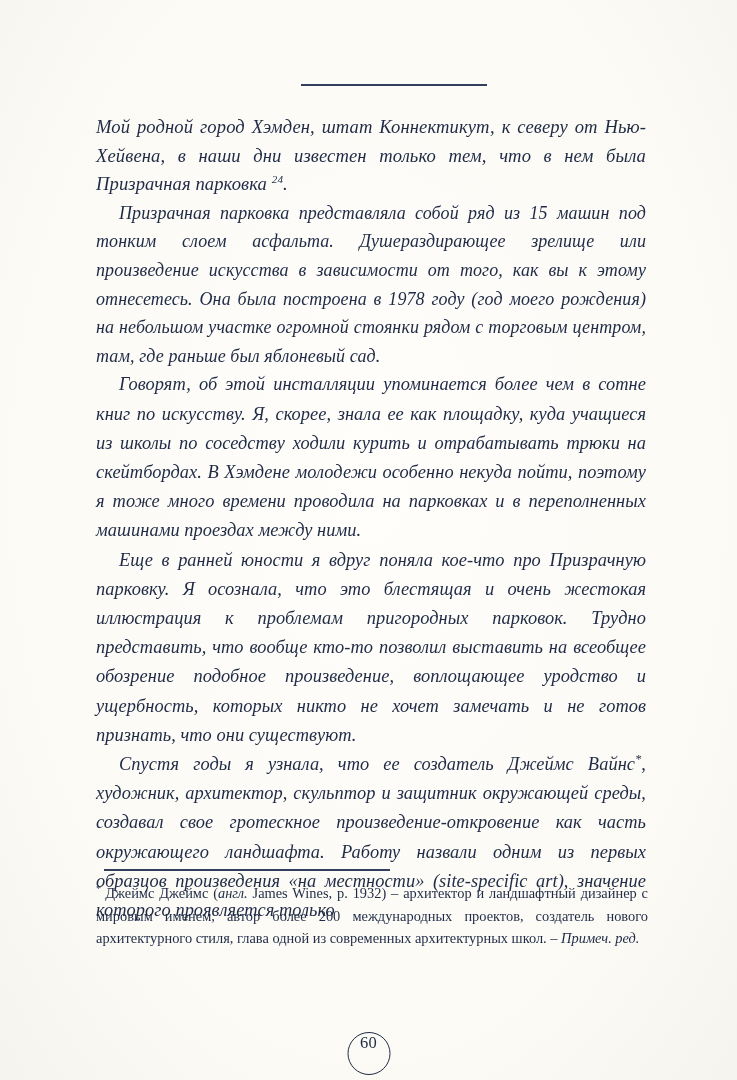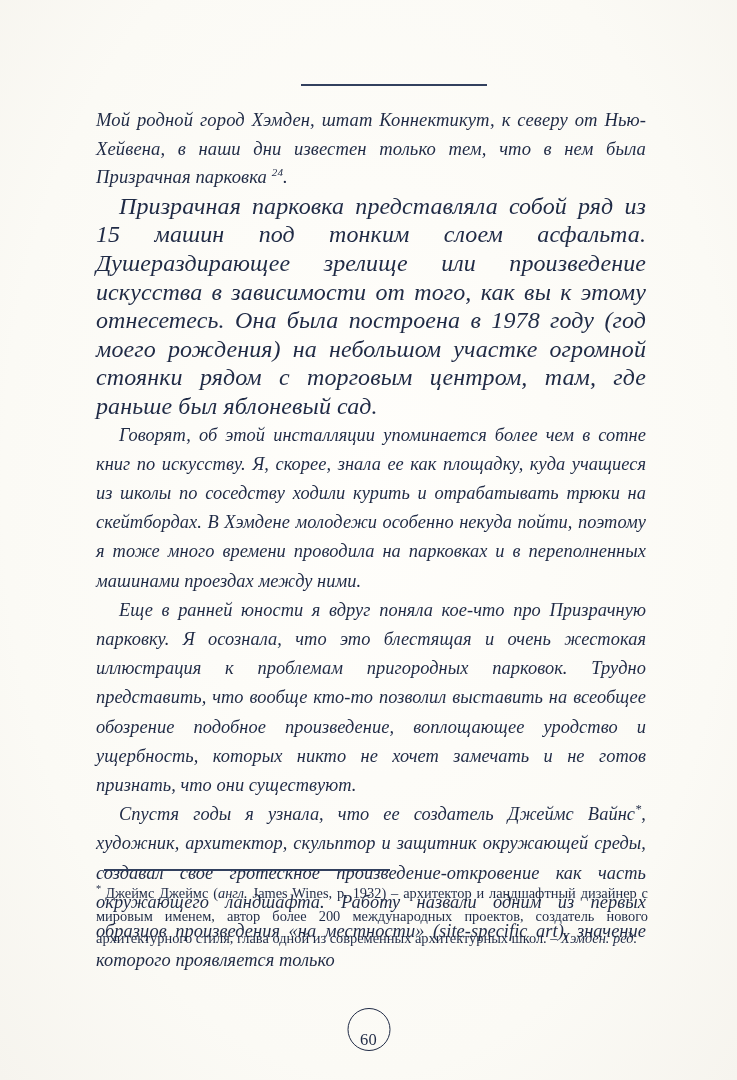--- a/index.html
+++ b/index.html
@@ -54,24 +54,25 @@
     text-align: justify;
     text-justify: inter-word;
     font-style: italic;
   }
   .lead {
     font-style: italic;
     font-size: 18.6px;
     line-height: 28.6px;
     text-indent: 0;
     letter-spacing: 0.1px;
+    margin-top: 7px;
   }
   .lead-cont {
     font-style: italic;
-    font-size: 24px;
+    font-size: 18px;
     line-height: 28.6px;
     text-indent: 23px;
     letter-spacing: 0.1px;
   }
   .body-p {
     font-size: 18.4px;
     line-height: 29.2px;
     text-indent: 23px;
     letter-spacing: 0.05px;
   }
@@ -107,27 +108,27 @@
     font-size: 0.72em;
     vertical-align: super;
     line-height: 0;
     margin-right: 4px;
   }
   .footnote i { }
   .folio {
     position: absolute;
     left: 50%;
     transform: translateX(-50%);
-    top: 1008px;
+    top: 1032px;
     width: 41px;
     height: 41px;
     border: 1.4px solid #1f2a45;
     border-radius: 50%;
     display: flex;
-    align-items: flex-end;
+    align-items: flex-start;
     justify-content: center;
   }
   .folio-num {
     font-size: 16.5px;
     color: #1f2a45;
     letter-spacing: 0.3px;
   }
 </style>
 </head>
 <body>
@@ -149,21 +150,21 @@
 
       <p class="body-p">Еще в ранней юности я вдруг поняла кое-что про Призрачную парковку. Я осознала, что это блестящая и очень жестокая иллюстрация к проблемам пригородных парковок. Трудно представить, что вообще кто-то позволил выставить на всеобщее обозрение подобное произведение, воплощающее уродство и ущербность, которых никто не хочет замечать и не готов признать, что они существуют.</p>
 
       <p class="body-p"><span>Спустя годы я узнала, что ее создатель Джеймс Вайнс</span><span class="fn-marker">*</span><span>, художник, архитектор, скульптор и защитник окружающей среды, создавал свое гротескное произведение-откровение как часть окружающего ландшафта. Работу назвали одним из первых образцов произведения «на местности» (site-specific art), значение которого проявляется только</span></p>
 
     </div>
 
     <div class="footnote-rule"></div>
 
     <div class="footnote">
-      <span class="fn-star">*</span><span>Джеймс Джеймс (</span><i>англ.</i><span> James Wines, р. 1932) – архитектор и ландшафтный дизайнер с мировым именем, автор более 200 международных проектов, создатель нового архитектурного стиля, глава одной из современных архитектурных школ. – </span><i>Хэмден. ред.</i>
+      <span class="fn-star">*</span><span>Джеймс Джеймс (</span><i>англ.</i><span> James Wines, р. 1932) – архитектор и ландшафтный дизайнер с мировым именем, автор более 200 международных проектов, создатель нового архитектурного стиля, глава одной из современных архитектурных школ. – </span><i>Примеч. ред.</i>
     </div>
 
     <div class="folio">
       <span class="folio-num">60</span>
     </div>
 
   </div>
 </div>
 
 </body></html>

